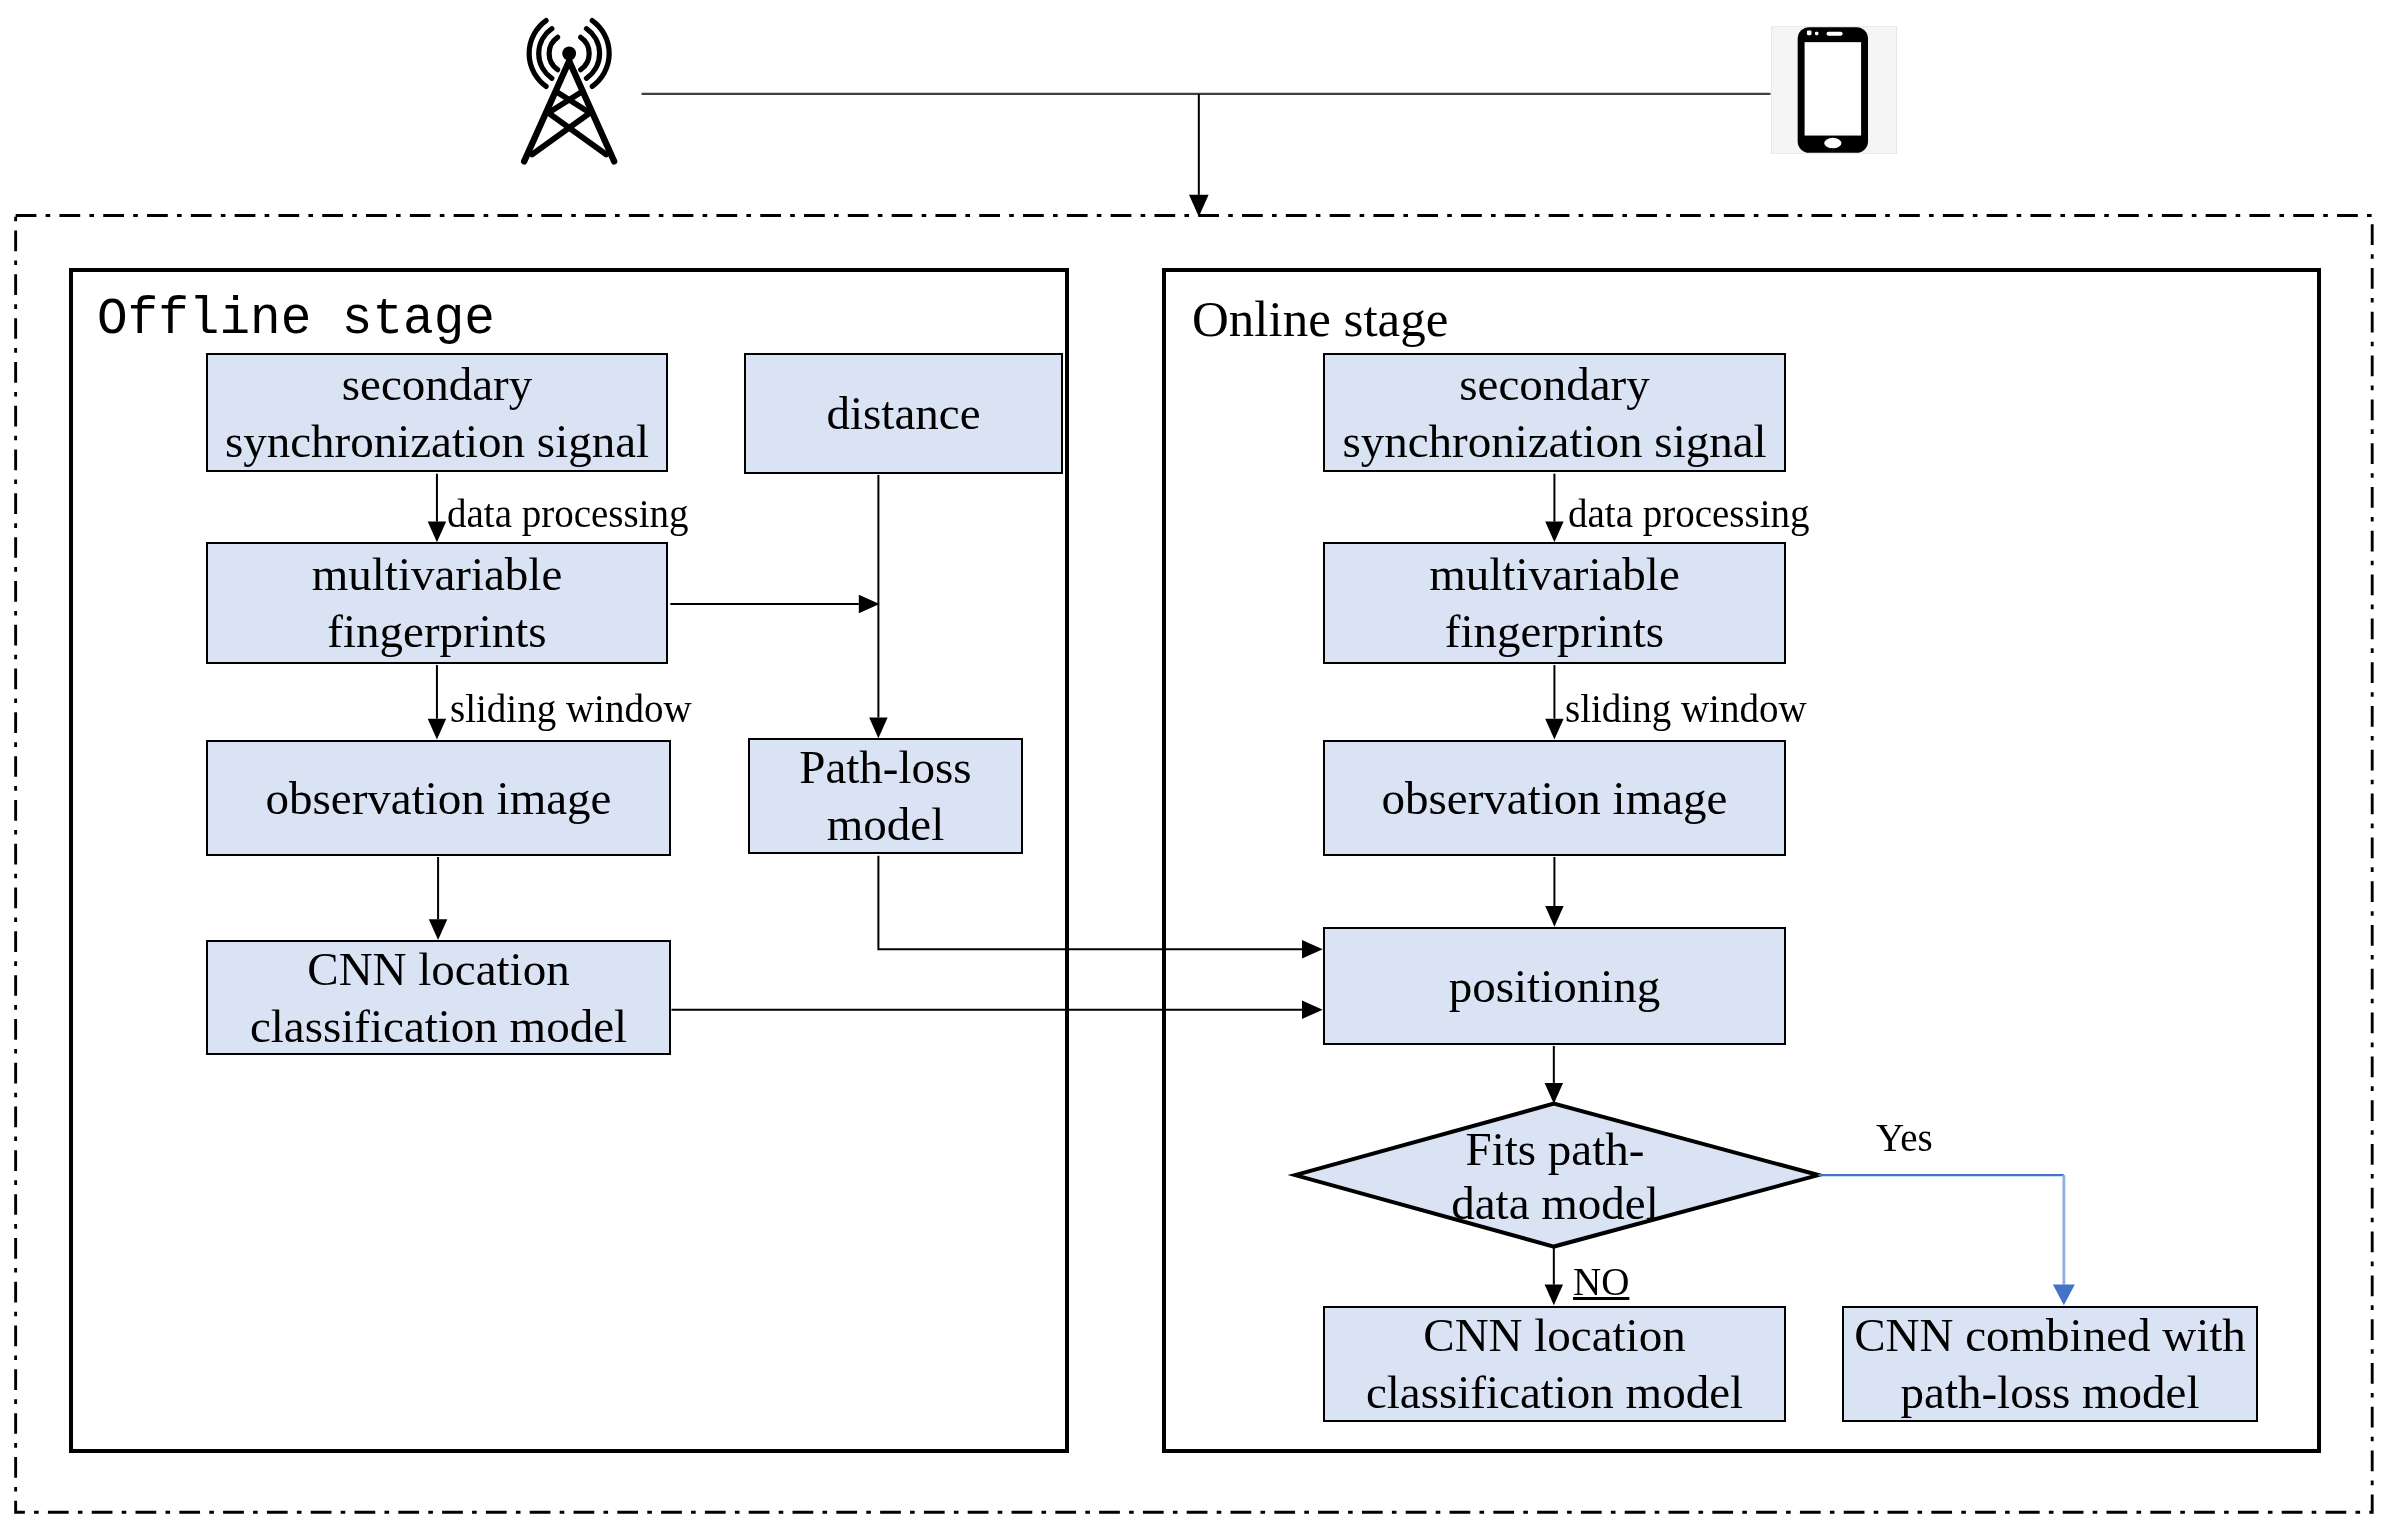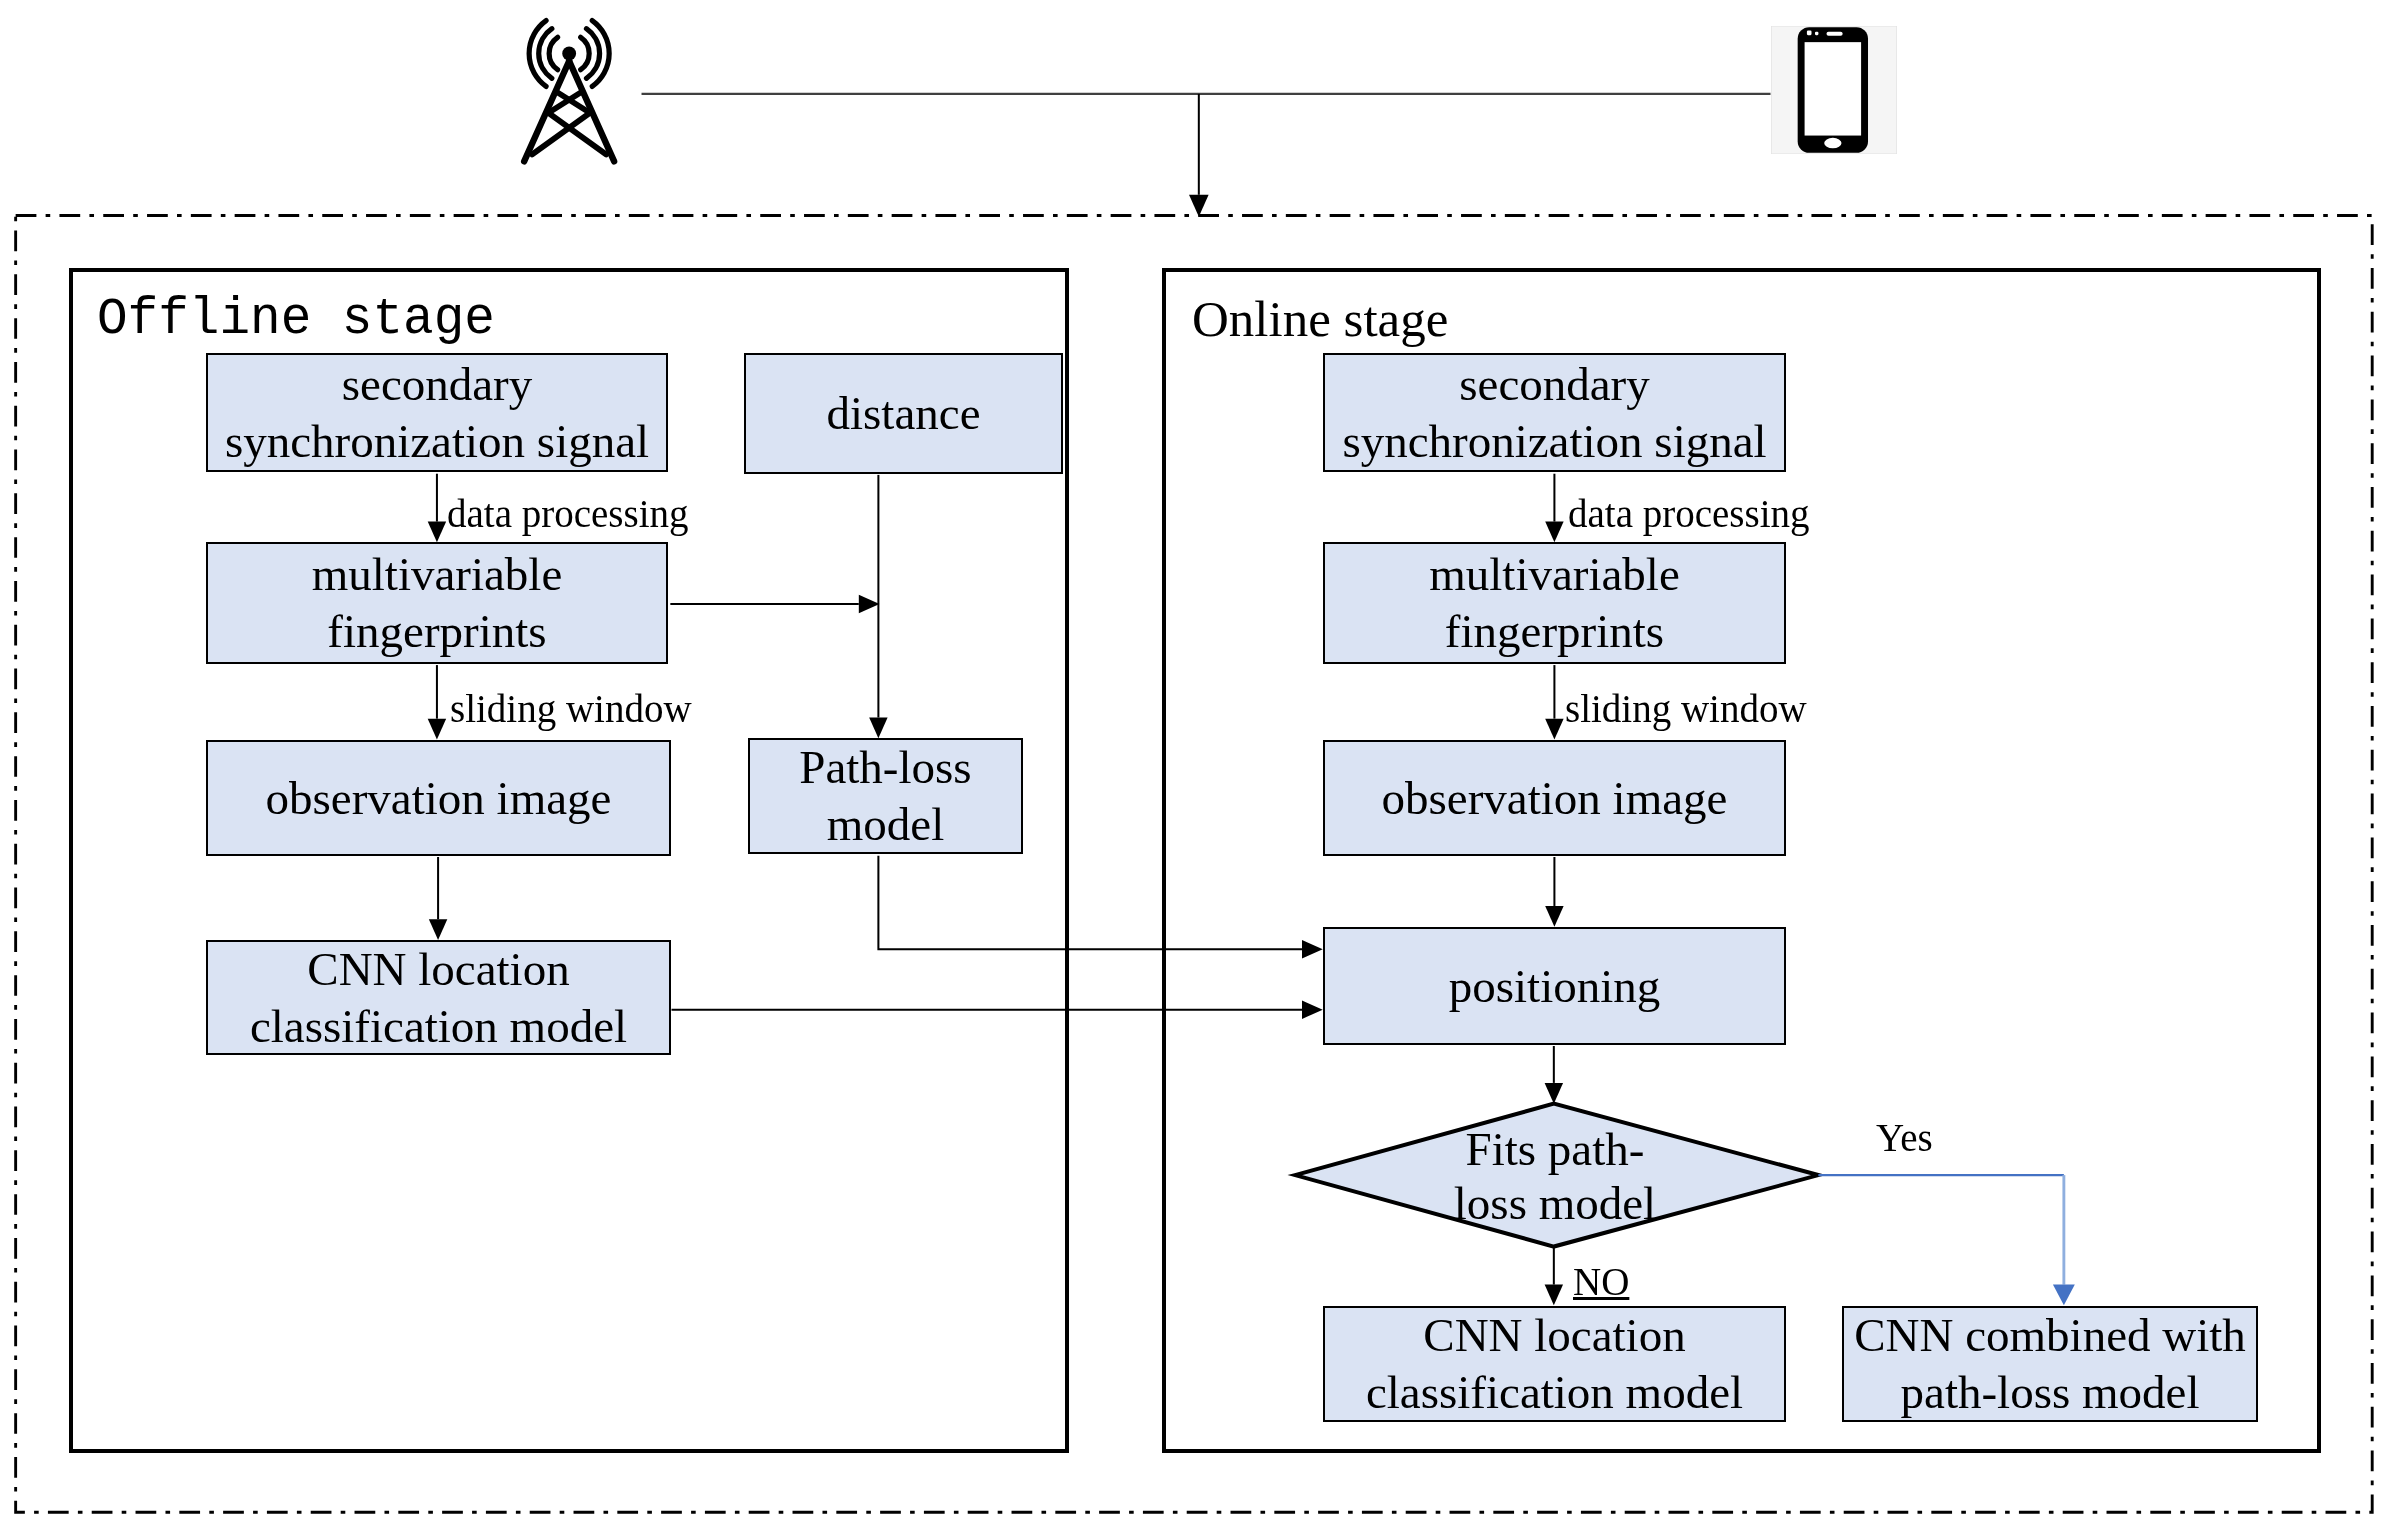--- a/index.html
+++ b/index.html
@@ -104,21 +104,21 @@
 classification model</div>
 <div class="fbox" style="left:1842px; top:1306px; width:416px; height:116px;">CNN combined with
 path-loss model</div>
 
 <div class="flabel" style="left:1568px; top:489px;">data processing</div>
 <div class="flabel" style="left:1565px; top:684px;">sliding window</div>
 <div class="flabel" style="left:1876px; top:1093px;margin-top:20px;">Yes</div>
 <div class="flabel" style="left:1573px; top:1257px;text-decoration:underline;">NO</div>
 
 <div class="diamond-text">Fits path-
-loss model</div>
+data model</div>
 
 <svg class="connector-layer" width="2389" height="1533" viewBox="0 0 4145 2660">
 
   <rect x="27" y="374" width="4089" height="2250" fill="none" stroke="#000" stroke-width="5" stroke-dasharray="36 16 8 16"></rect>
 
   <g>
     <line x1="1113" y1="163" x2="3072" y2="163" stroke="#404040" stroke-width="4"></line>
   </g>
   <g>
     <line x1="2080" y1="163" x2="2080" y2="338" stroke="#000" stroke-width="3.5"></line>

